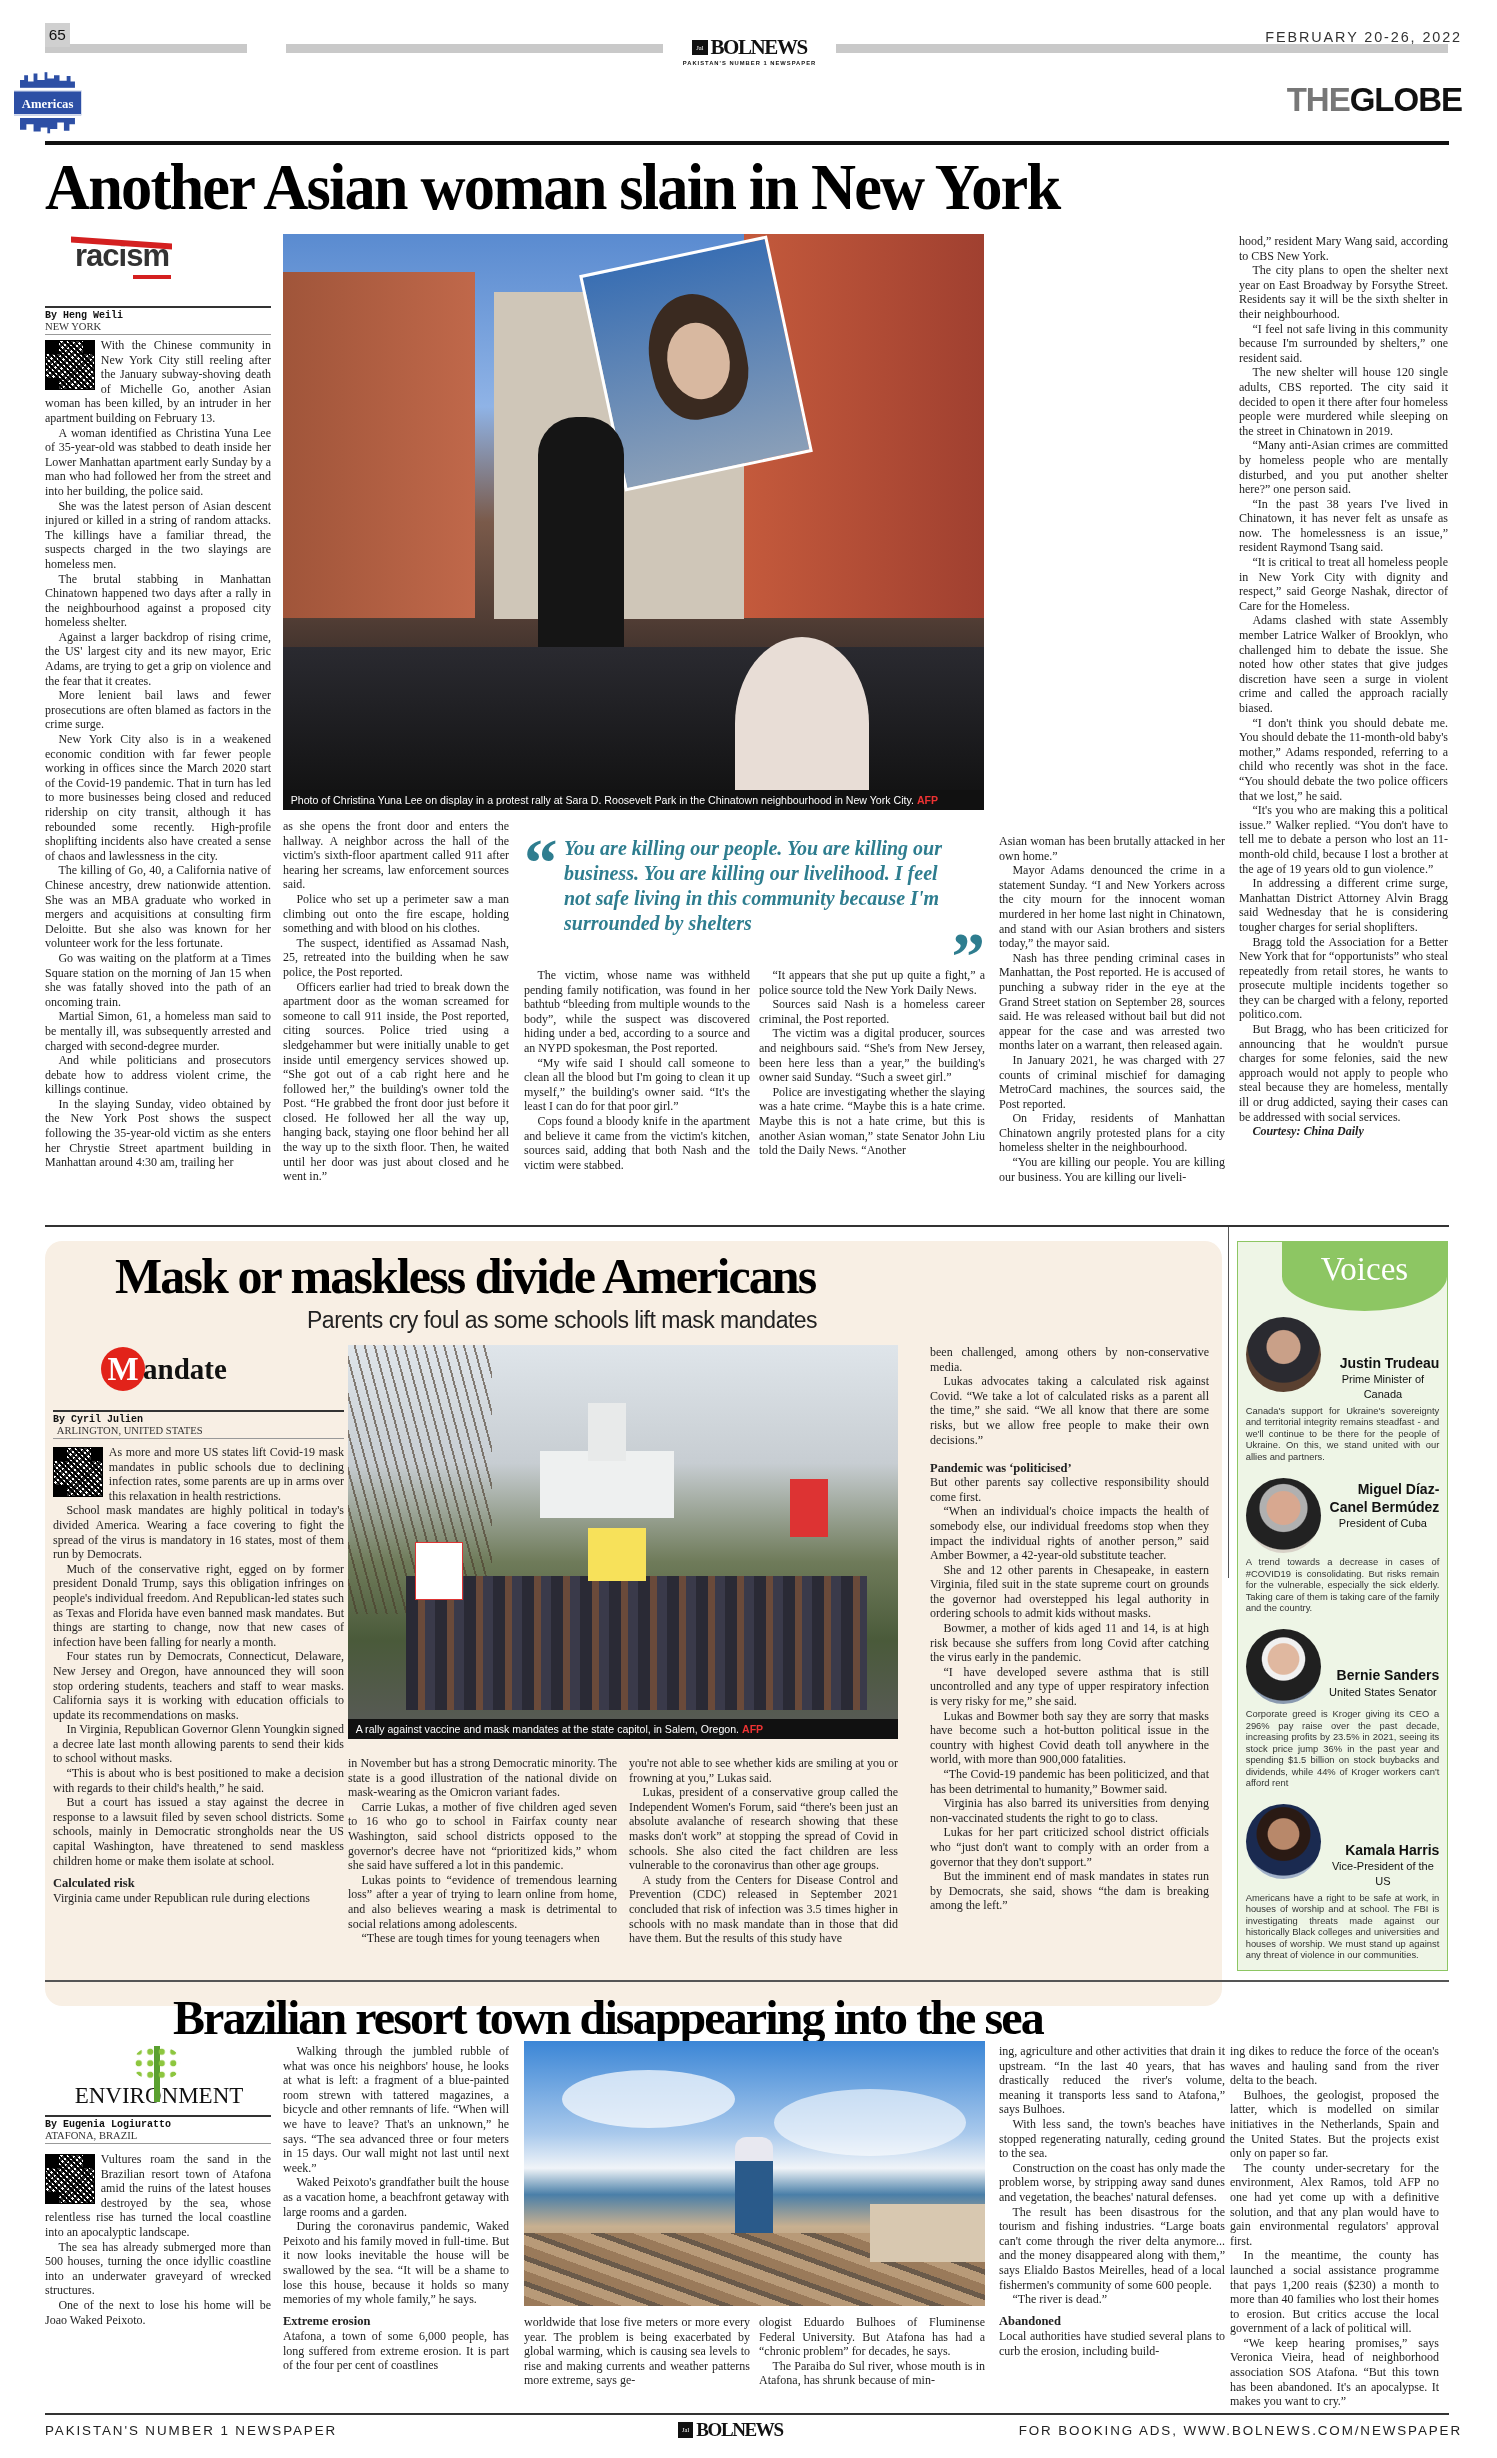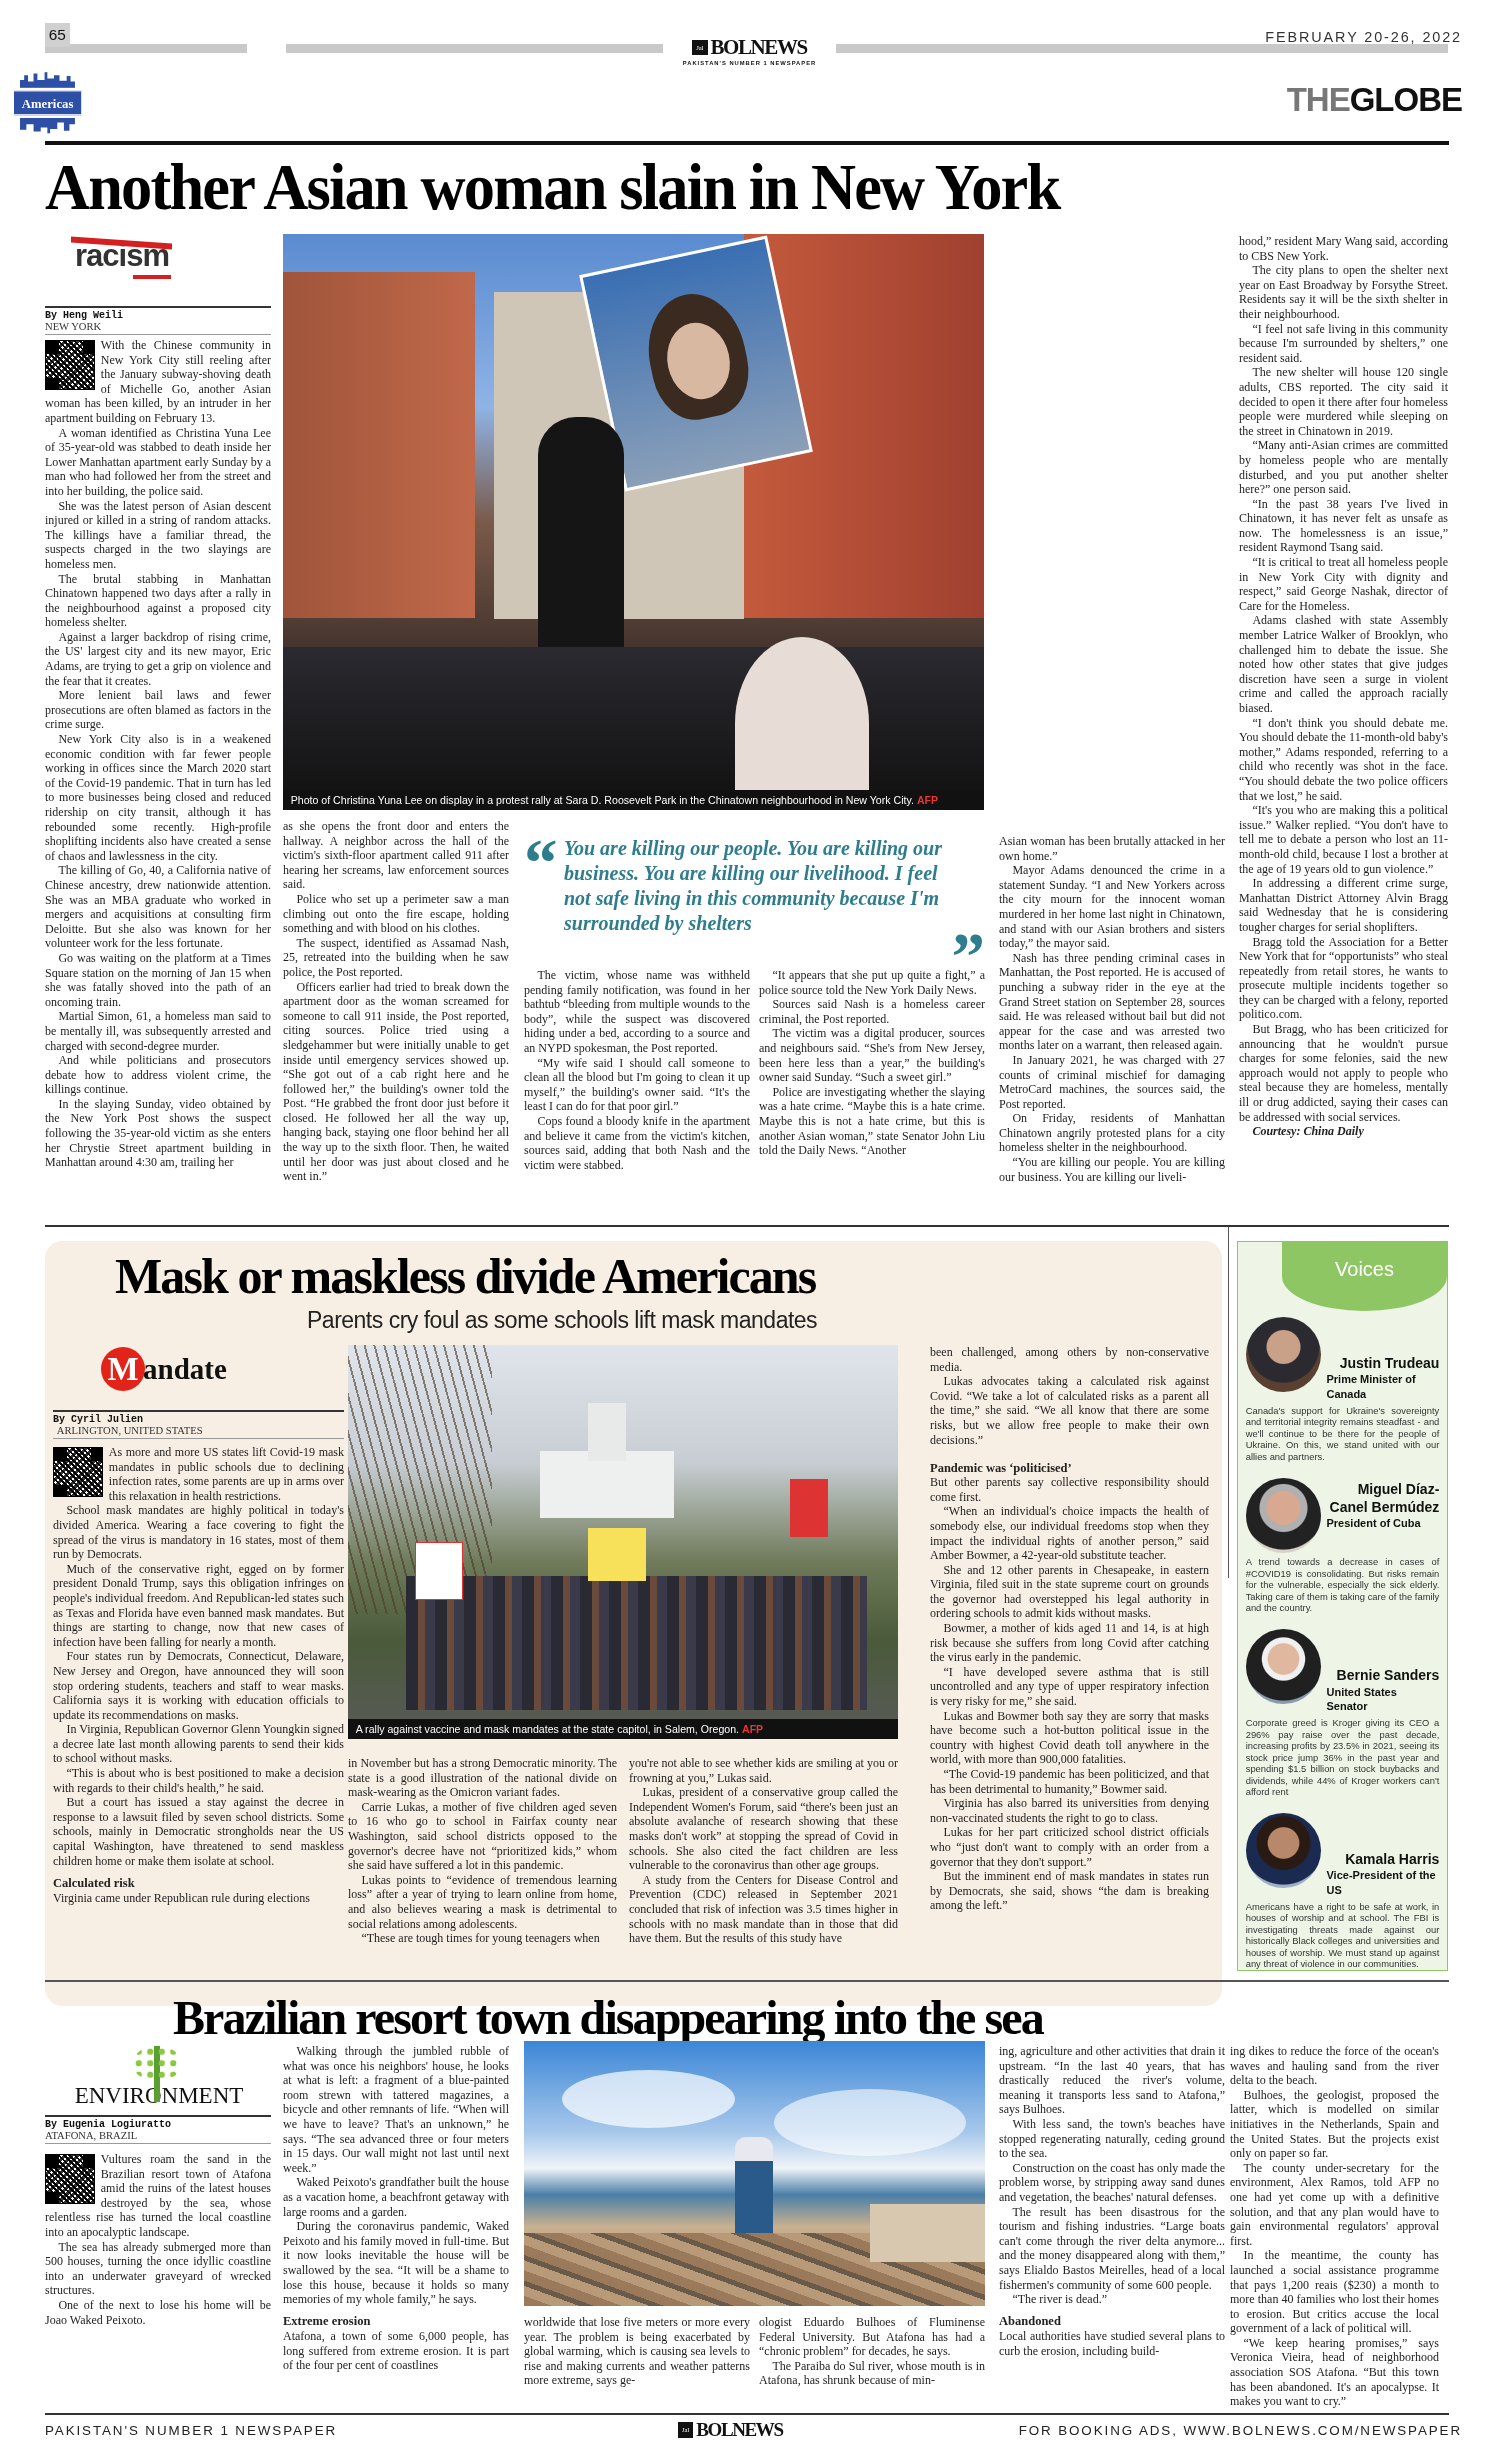--- a/index.html
+++ b/index.html
@@ -34,25 +34,25 @@
 
   .photo { overflow:hidden; }
   .caption { background:#111; color:#fff; font-family:"Liberation Sans",sans-serif; font-size:10.6px; padding:3.8px 7.7px; }
   .caption .afp { color:#e33; font-weight:bold; }
 
   .pull-quote { font-family:"Liberation Serif",serif; font-style:italic; font-weight:bold; color:#2e7d8f; font-size:20px; line-height:25px; }
   .quote-mark { font-family:"Liberation Serif",serif; font-weight:bold; font-size:67px; color:#2e7d8f; line-height:1; }
 
   .mask-panel { background:#f8efe4; border-radius: 17.3px; }
   .voices { background:#eef5e6; border:1.9px solid #8dc663; }
-  .voices-head { background:#8dc663; color:#fff; font-family:Liberation Sans, sans-serif; font-size:20px; text-align:center; border-radius: 0 0 50% 50%; height:69px; line-height:54px;margin-left:44px; }
+  .voices-head { background:#8dc663; color:#fff; font-family:Liberation Serif, serif; font-size:33px; text-align:center; border-radius: 0 0 50% 50%; height:69px; line-height:54px;margin-left:44px; }
   .voice { padding: 5.8px 7.7px 9.6px 7.7px; font-family:"Liberation Sans",sans-serif; }
   .voice .avatar { width:75px; height:75px; border-radius:50%; float:left; margin-right:5.8px; }
   .voice .name { text-align:right; font-weight:bold; font-size:14px; line-height:17.3px; }
-  .voice .role { text-align:left; font-weight:bold; font-size:11px; line-height:14.4px; }
+  .voice .role { text-align:center; font-weight:normal; font-size:11px; line-height:14.4px; }
   .voice .quote { clear:both; font-size:9.4px; line-height:11.5px; text-align:justify; color:#333; padding-top:3.8px; }
 
   .footer-rule { top: 2413px; left: 14.4px; width:1434px; height: 1.9px; background:#333; }
   .footer-left { top: 2423px; left: 14.4px; font-family:"Liberation Sans",sans-serif; font-size:13.4px; letter-spacing:1.9px; color:#222; }
   .footer-right { top: 2423px; right: 36px; font-family:"Liberation Sans",sans-serif; font-size:13.4px; letter-spacing:1.9px; color:#222; }
   .footer-logo { top: 2419px; left: 678px; }
 </style>
 </head>
 <body>
 

